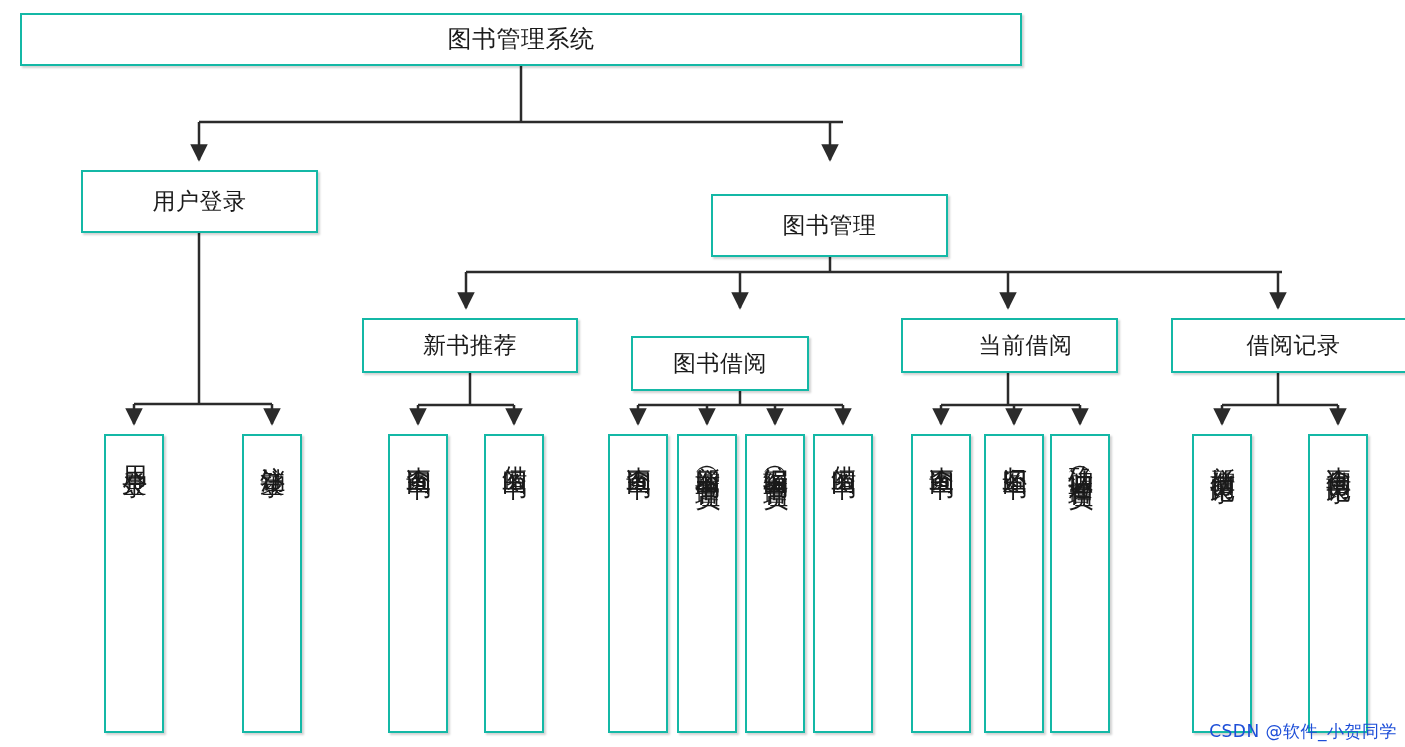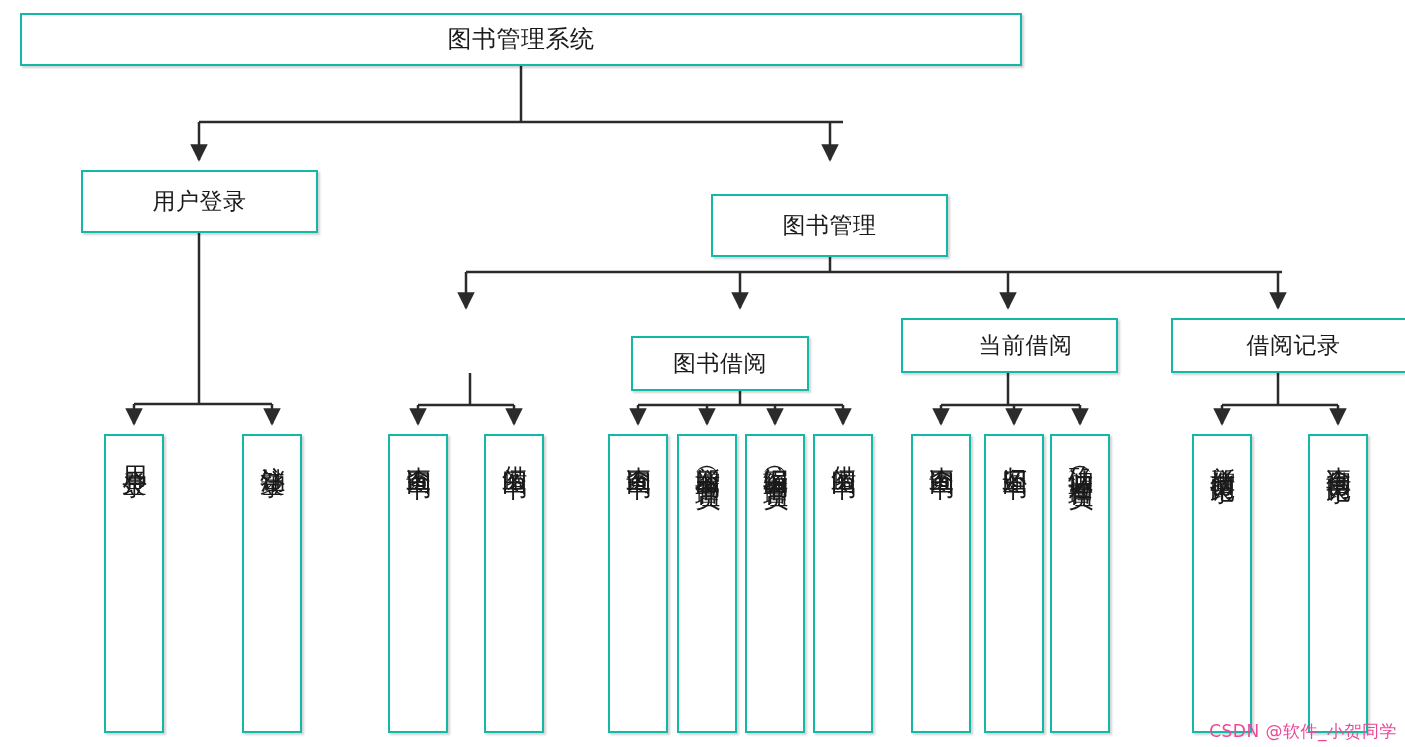--- a/index.html
+++ b/index.html
@@ -66,21 +66,21 @@
     font-size: 25px;
     line-height: 1.05;
     letter-spacing: 3px;
     white-space: nowrap;
   }
   #watermark {
     position: absolute;
     right: 8px;
     bottom: 4px;
     font-size: 17px;
-    color: #ec4899;
+    color: #1d4ed8;
     letter-spacing: 0.5px;
     z-index: 5;
     white-space: nowrap;
   }
 </style>
 </head>
 <body>
 
 <div id="diagram-root">
 
@@ -151,20 +151,23 @@
   </div>
 
   <div class="node horiz" style="left:81px; top:170px; width:237px; height:63px;">
     <span class="node-label">用户登录</span>
   </div>
 
   <div class="node horiz" style="left:711px; top:170px; width:237px; height:63px;margin-top:24px;">
     <span class="node-label">图书管理</span>
   </div>
 
+  <div class="node horiz" style="left:362px; top:318px; width:216px; height:55px;">
+    <span class="node-label">新书推荐</span>
+  </div>
 
   <div class="node horiz" style="left:631px; top:336px; width:178px; height:55px;">
     <span class="node-label">图书借阅</span>
   </div>
 
   <div class="node horiz" style="left:901px; top:318px; width:217px; height:55px;padding-left:32px;">
     <span class="node-label">当前借阅</span>
   </div>
 
   <div class="node horiz" style="left:1171px; top:318px; width:245px; height:55px;">

